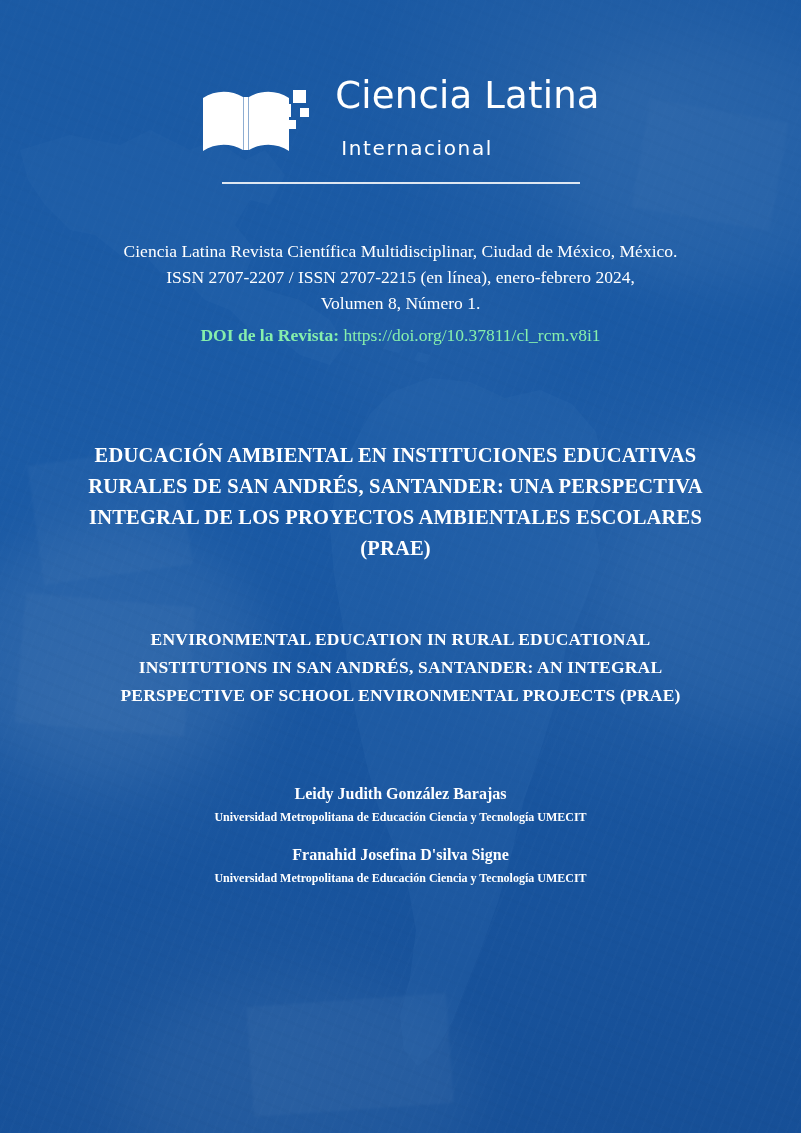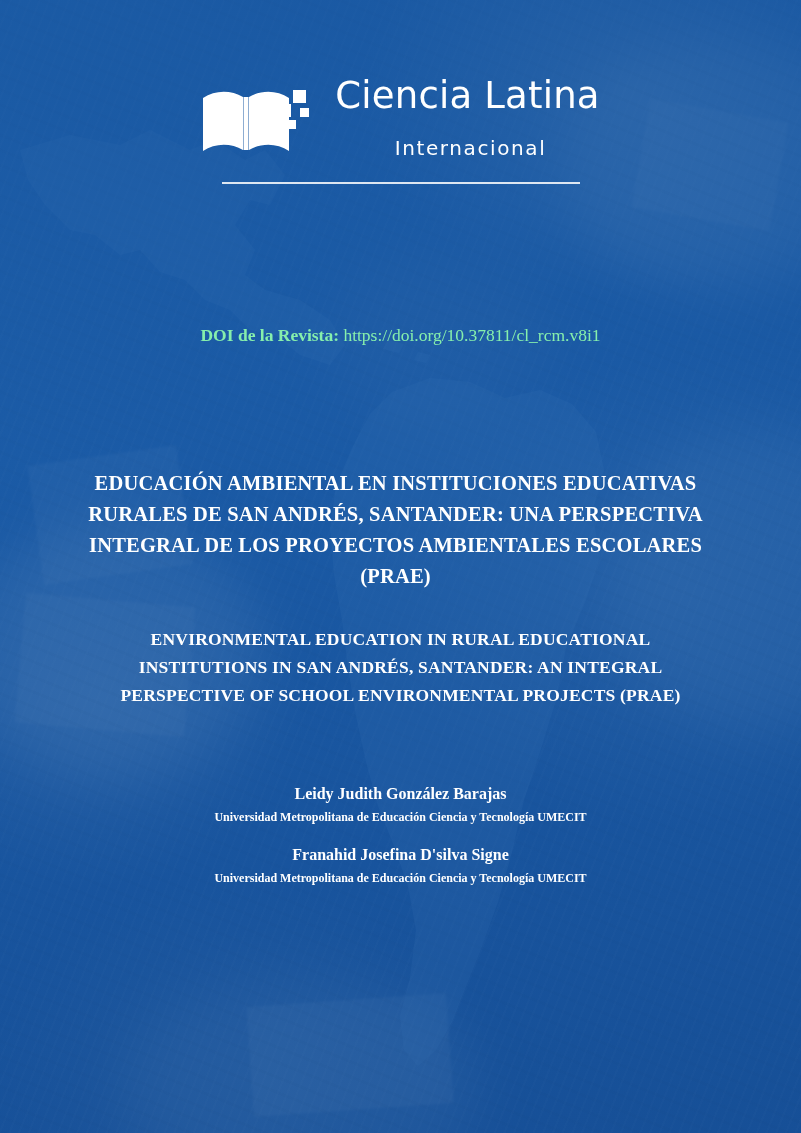--- a/index.html
+++ b/index.html
@@ -101,21 +101,21 @@
     letter-spacing: 0.2px;
     color: #ffffff;
   }
   .logo-sub {
     font-family: "DejaVu Sans", sans-serif;
     font-size: 20px;
     font-weight: 400;
     letter-spacing: 1.6px;
     color: #ffffff;
     margin-top: 24px;
-    text-align: center;
+    text-align: left;
     padding-left: 6px;
   }
   .logo-rule {
     position: absolute;
     top: 182px;
     left: 222px;
     width: 358px;
     height: 1.5px;
     background: rgba(255,255,255,0.85);
   }
@@ -141,21 +141,20 @@
 
   .title-es {
     position: absolute;
     top: 440px;
     left: 85px;
     right: 95px;
     font-size: 20.5px;
     font-weight: 700;
     line-height: 31px;
     letter-spacing: 0.2px;
-    margin-top: 28px;
   }
   .title-en {
     position: absolute;
     top: 625px;
     left: 88px;
     right: 88px;
     font-size: 17.5px;
     font-weight: 700;
     line-height: 28px;
     letter-spacing: 0.2px;
@@ -240,20 +239,25 @@
         </g>
       </svg>
       <div class="logo-text">
         <div class="logo-title">Ciencia Latina</div>
         <div class="logo-sub">Internacional</div>
       </div>
     </div>
 
     <div class="logo-rule"></div>
 
+    <div class="journal-info">
+      <div>Ciencia Latina Revista Científica Multidisciplinar, Ciudad de México, México.</div>
+      <div>ISSN 2707-2207 / ISSN 2707-2215 (en línea), enero-febrero 2024,</div>
+      <div>Volumen 8, Número 1.</div>
+    </div>
 
     <div class="doi-line">
       <b>DOI de la Revista:</b>
       <span>https://doi.org/10.37811/cl_rcm.v8i1</span>
     </div>
 
     <div class="title-es">EDUCACIÓN AMBIENTAL EN INSTITUCIONES EDUCATIVAS RURALES DE SAN ANDRÉS, SANTANDER: UNA PERSPECTIVA INTEGRAL DE LOS PROYECTOS AMBIENTALES ESCOLARES (PRAE)</div>
 
     <div class="title-en">ENVIRONMENTAL EDUCATION IN RURAL EDUCATIONAL INSTITUTIONS IN SAN ANDRÉS, SANTANDER: AN INTEGRAL PERSPECTIVE OF SCHOOL ENVIRONMENTAL PROJECTS (PRAE)</div>
 

